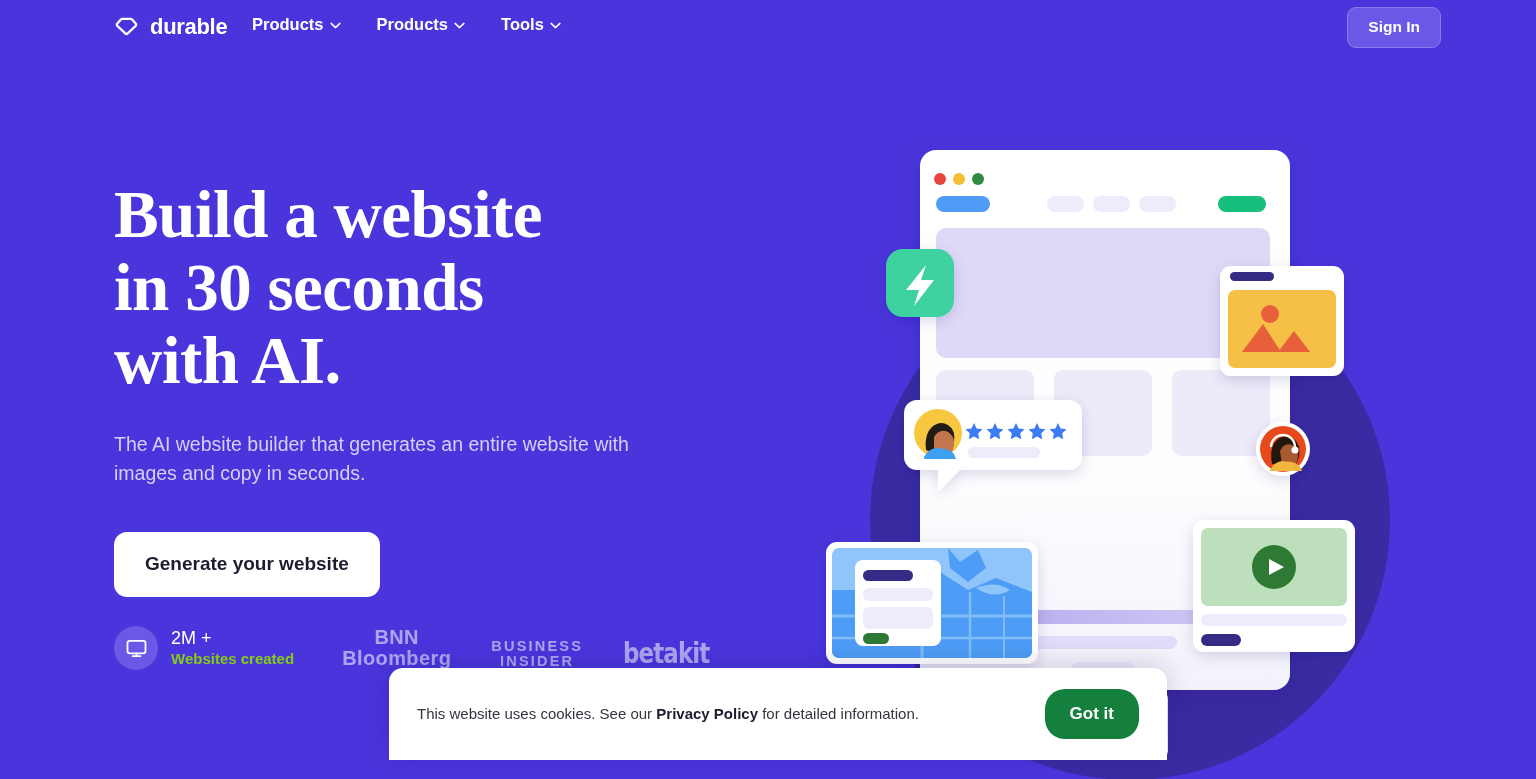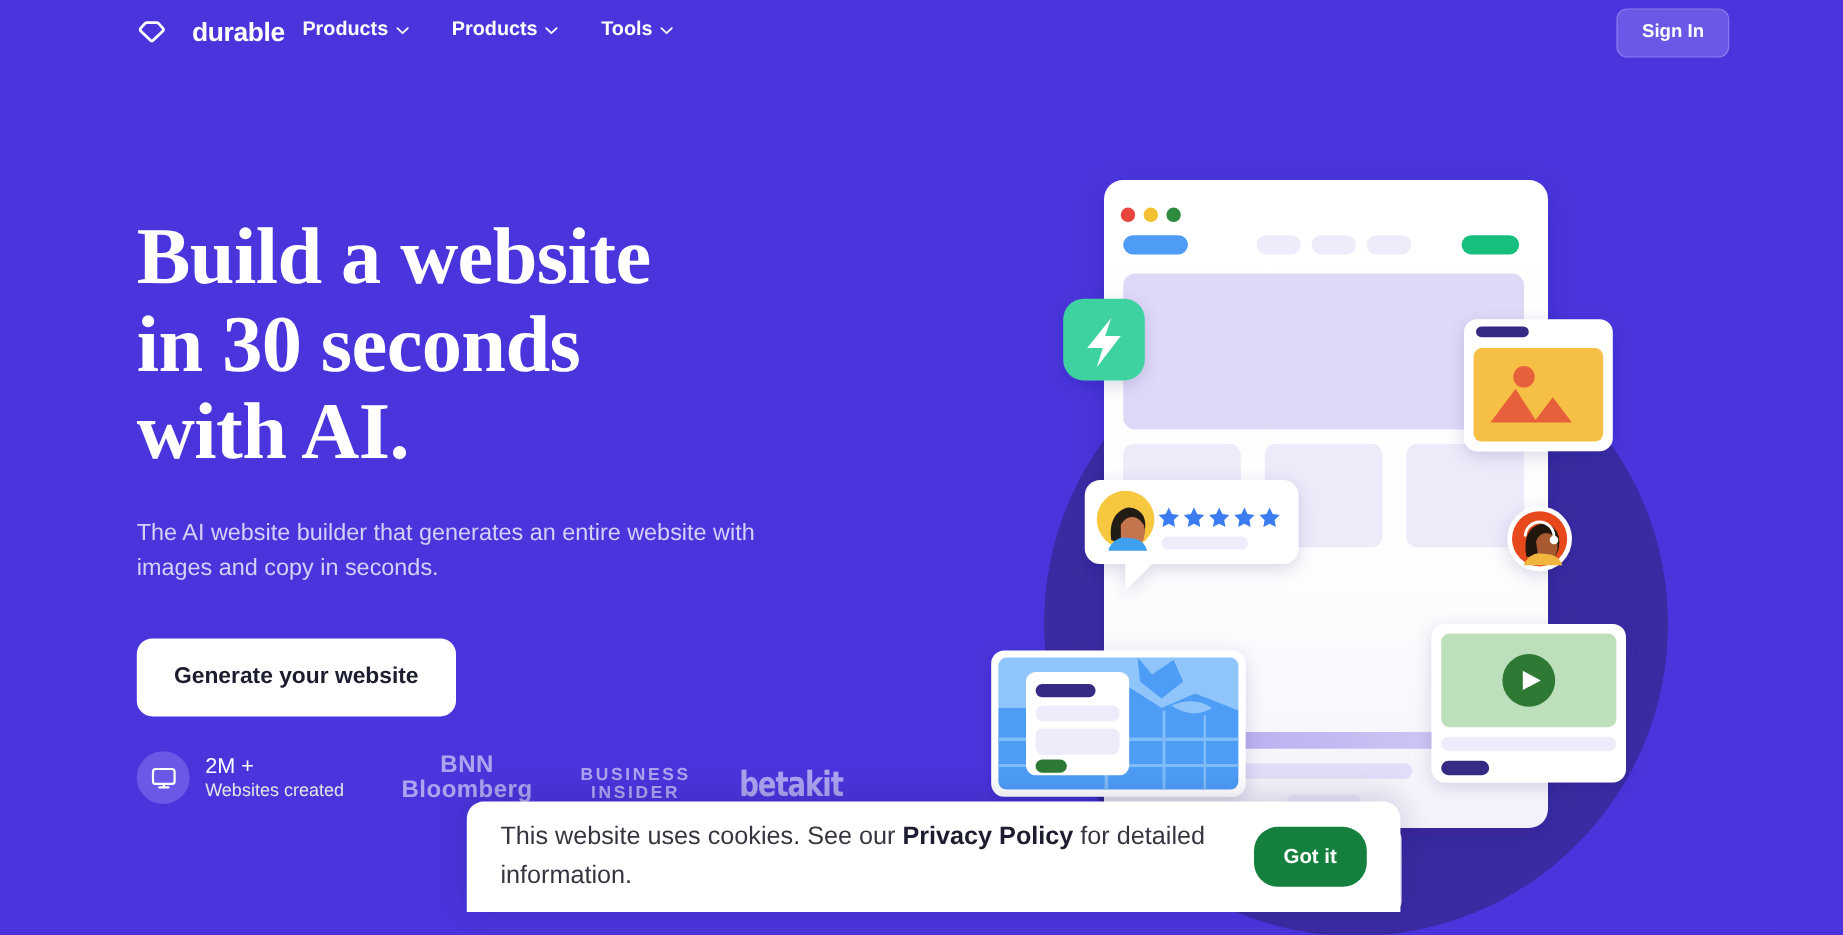--- a/index.html
+++ b/index.html
@@ -28,21 +28,21 @@
     align-items: center;
     z-index: 60;
   }
 
   .logo-wrap {
     position: absolute;
     left: 114px;
     top: 14px;
     display: flex;
     align-items: center;
-    gap: 21px;
+    gap: 11px;
     cursor: pointer;
   }
   .logo-mark { width: 25px; height: 25px; display: block; }
   .logo-text {
     color: #ffffff;
     font-size: 22px;
     font-weight: 700;
     letter-spacing: -0.3px;
     line-height: 1;
   }
@@ -162,22 +162,23 @@
     justify-content: center;
     flex: none;
   }
   .stat-text { line-height: 1.22; }
   .stat-num {
     color: #ffffff;
     font-size: 18px;
     font-weight: 400;
   }
   .stat-label {
-    color: #e5e5e5;
+    color: #84cc16;
     font-size: 15px;
+    font-weight: bold;
   }
 
   .press {
     display: flex;
     align-items: flex-end;
     gap: 40px;
     margin-left: 48px;
     opacity: 0.55;
   }
   .press-logo {
@@ -227,21 +228,21 @@
     background: #ffffff;
     border-radius: 14px 14px 0 0;
     box-shadow: 0 -4px 26px rgba(20,10,70,0.16);
     display: flex;
     align-items: center;
     padding: 0 28px 0 28px;
     z-index: 80;
   }
   .cookie-text {
     color: #35353F;
-    font-size: 21px;
+    font-size: 15px;
     line-height: 1.55;
     flex: 1;
     padding-right: 20px;
   }
   .cookie-text b { font-weight: 700; color: #1D1D30; }
   .btn-gotit {
     background: #15803d;
     border: none;
     color: #ffffff;
     font-size: 17px;

